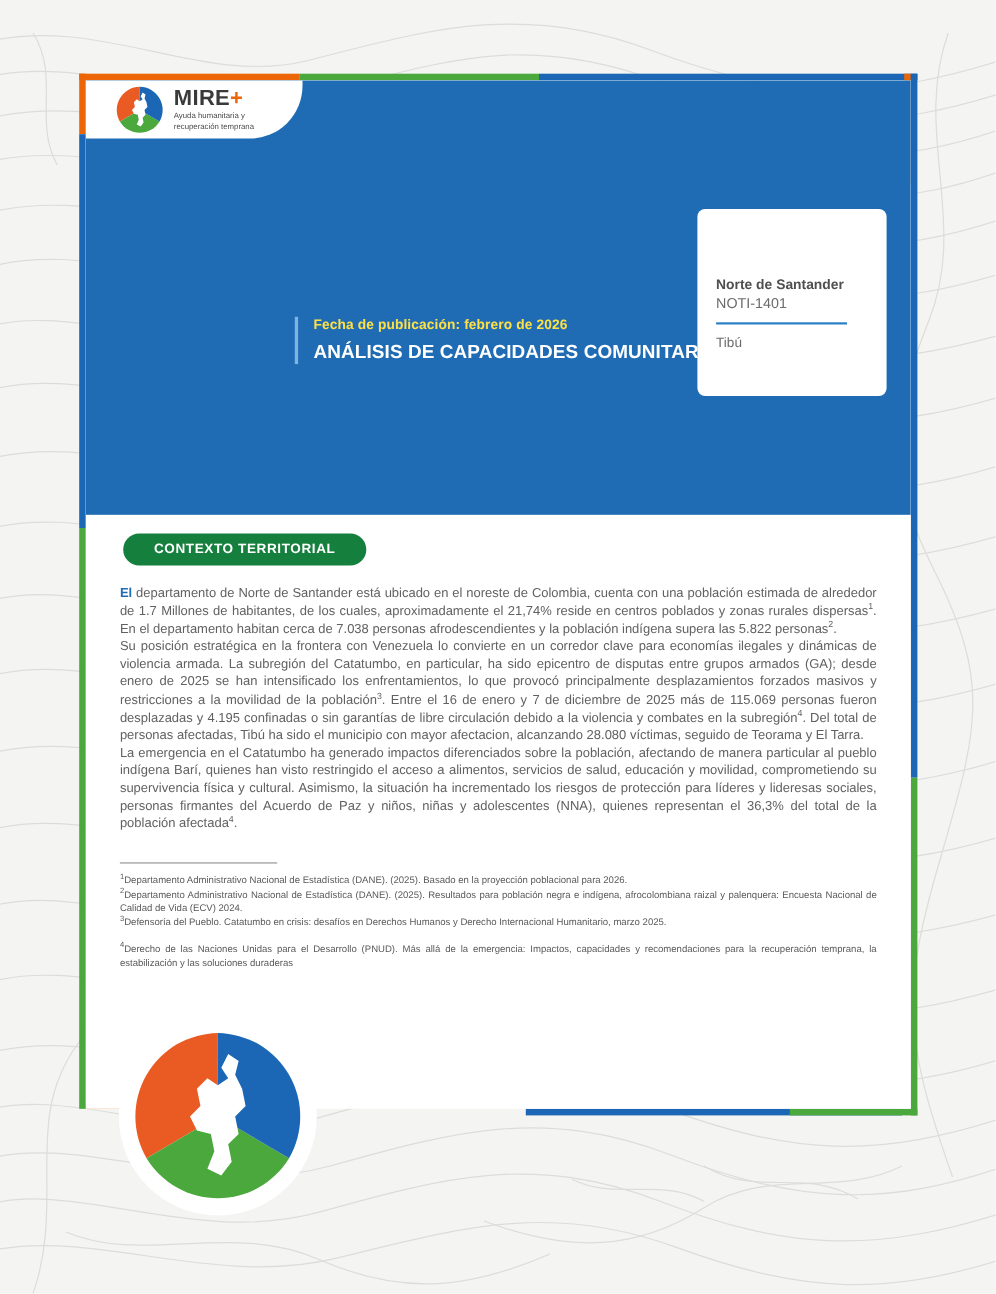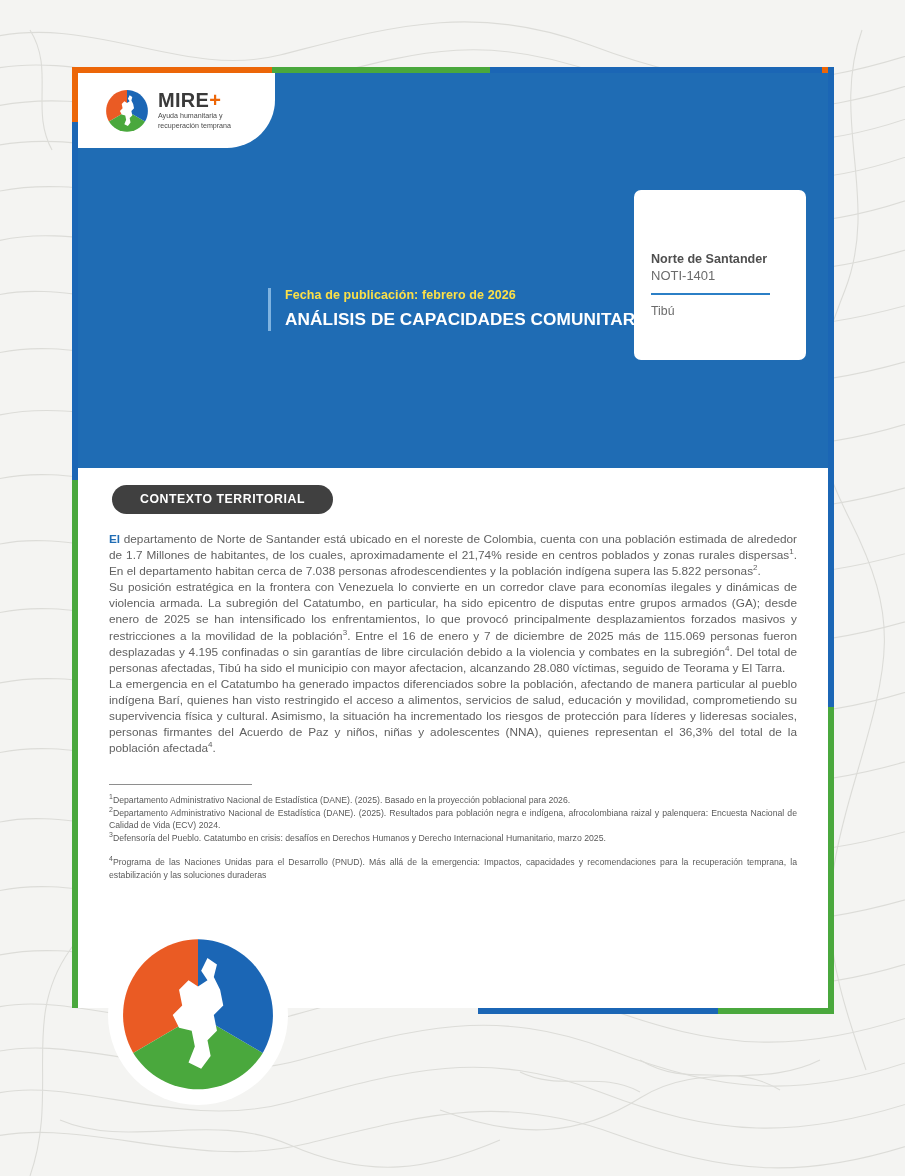--- a/index.html
+++ b/index.html
@@ -89,21 +89,21 @@
     line-height: 1;
     user-select: none;
     white-space: nowrap;
   }
 
   
   .logo-plate {
     position: absolute;
     left: 0; top: 0;
     width: 197px;
-    height: 75px;
+    height: 53px;
     background: #ffffff;
     border-bottom-right-radius: 48px;
     border-top-right-radius: 0;
     display: flex;
     align-items: center;
     padding-left: 27px;
   }
 
   .logo-mark { width: 44px; height: 44px; flex: 0 0 44px; }
 
@@ -189,21 +189,21 @@
   .content {
     position: absolute;
     left: 0;
     top: 395px;
     width: 750px;
     padding: 0 31px;
   }
 
   .section-pill {
     display: inline-block;
-    background: #404040;
+    background: #15803d;
     color: #ffffff;
     font-size: 12.3px;
     font-weight: bold;
     letter-spacing: 0.55px;
     padding: 7px 28px 8px 28px;
     border-radius: 16px;
     margin-top: 17px;
     margin-left: 3px;
   }
 
@@ -361,21 +361,21 @@
       <p class="para"><span>La emergencia en el Catatumbo ha generado impactos diferenciados sobre la población, afectando de manera particular al pueblo indígena Barí, quienes han visto restringido el acceso a alimentos, servicios de salud, educación y movilidad, comprometiendo su supervivencia física y cultural. Asimismo, la situación ha incrementado los riesgos de protección para líderes y lideresas sociales, personas firmantes del Acuerdo de Paz y niños, niñas y adolescentes (NNA), quienes representan el 36,3% del total de la población afectada</span><sup>4</sup><span>.</span></p>
 
       <div class="fn-rule"></div>
 
       <p class="footnote"><sup>1</sup><span>Departamento Administrativo Nacional de Estadística (DANE). (2025). Basado en la proyección poblacional para 2026.</span></p>
 
       <p class="footnote"><sup>2</sup><span>Departamento Administrativo Nacional de Estadística (DANE). (2025). Resultados para población negra e indígena, afrocolombiana raizal y palenquera: Encuesta Nacional de Calidad de Vida (ECV) 2024.</span></p>
 
       <p class="footnote"><sup>3</sup><span>Defensoría del Pueblo. Catatumbo en crisis: desafíos en Derechos Humanos y Derecho Internacional Humanitario, marzo 2025.</span></p>
 
-      <p class="footnote gap"><sup>4</sup><span>Programa de las Naciones Unidas para el Desarrollo (PNUD). Más allá de la emergencia: Impactos, capacidades y recomendaciones para la recuperación temprana, la estabilización y las soluciones duraderas</span></p>
+      <p class="footnote gap"><sup>4</sup><span>Derecho de las Naciones Unidas para el Desarrollo (PNUD). Más allá de la emergencia: Impactos, capacidades y recomendaciones para la recuperación temprana, la estabilización y las soluciones duraderas</span></p>
 
     </div>
   </div>
 </div>
 
 <div class="bottom-logo">
   <div class="ring"></div>
   <svg width="158" height="158" viewBox="0 0 100 100">
     <path d="M50 50 L50 2 A48 48 0 0 0 9 74 Z" fill="#ea5b24"></path>
     <path d="M50 50 L9 74 A48 48 0 0 0 91 74 Z" fill="#4aa83d"></path>

